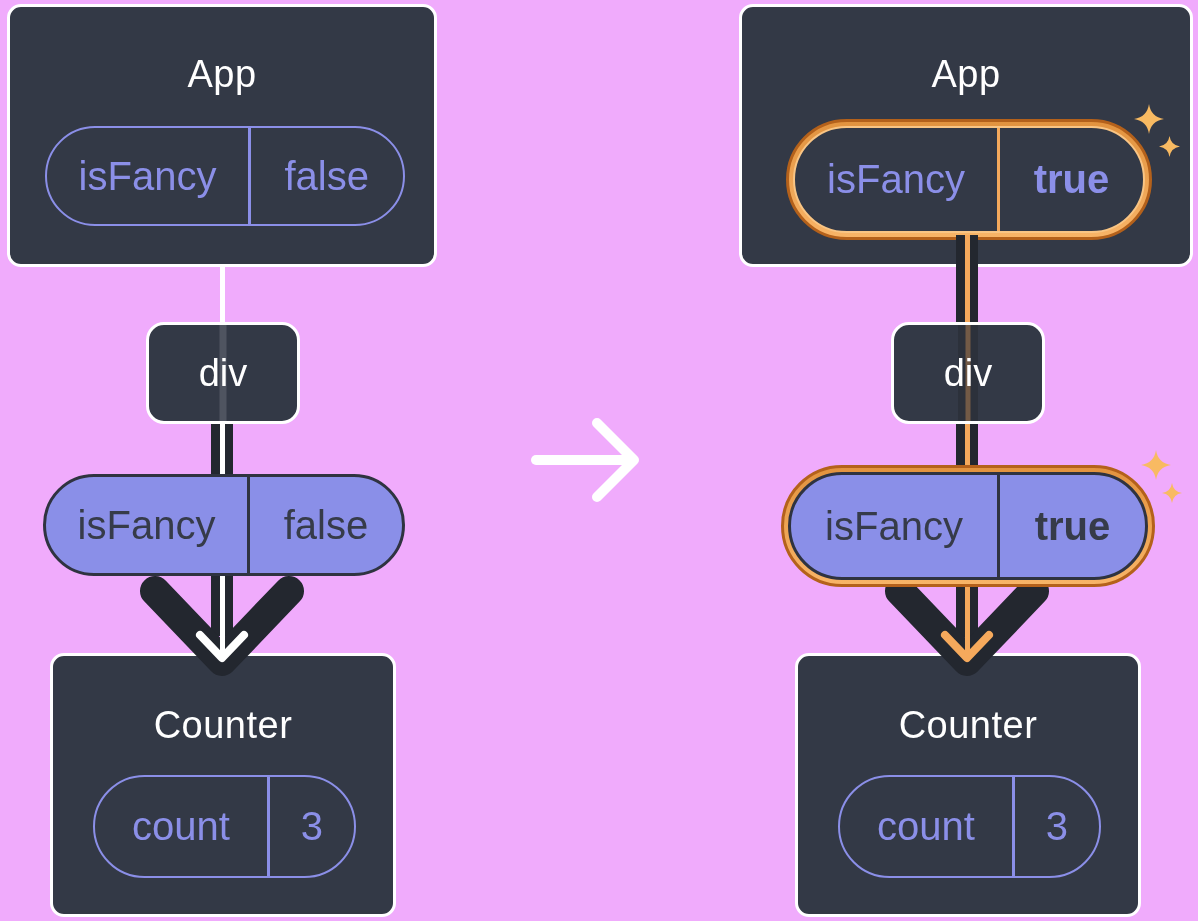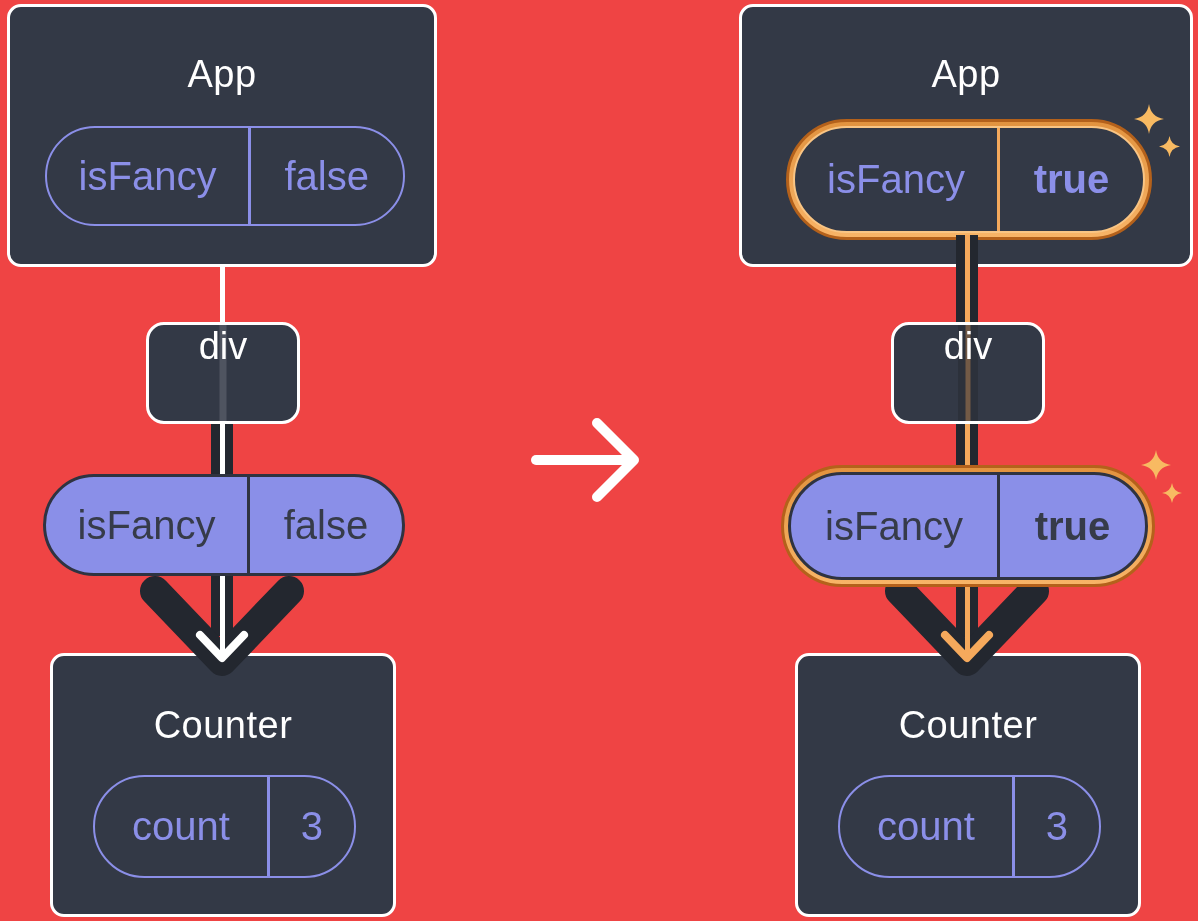--- a/index.html
+++ b/index.html
@@ -3,36 +3,37 @@
 <meta charset="utf-8">
 <style>
   * { box-sizing: border-box; margin: 0; padding: 0; }
   html, body { background: #4D666E; }
   body { font-family: "Liberation Sans", sans-serif; }
 
   .canvas {
     position: relative;
     width: 1198px;
     height: 921px;
-    background: #ef4444;
+    background: #f0abfc;
     overflow: hidden;
   }
 
   
   .card {
     position: absolute;
     background: #333946;
     border: 3px solid #FFFFFF;
     border-radius: 14px;
     z-index: 1;
   }
   .card.div-node {
     border-radius: 18px;
     z-index: 3;
     display: flex;
+    align-items: center;
     justify-content: center;
   }
   .card-title {
     position: absolute;
     left: 0; right: 0;
     text-align: center;
     color: #FFFFFF;
     font-size: 38px;
     font-weight: 500;
     letter-spacing: 0.5px;

